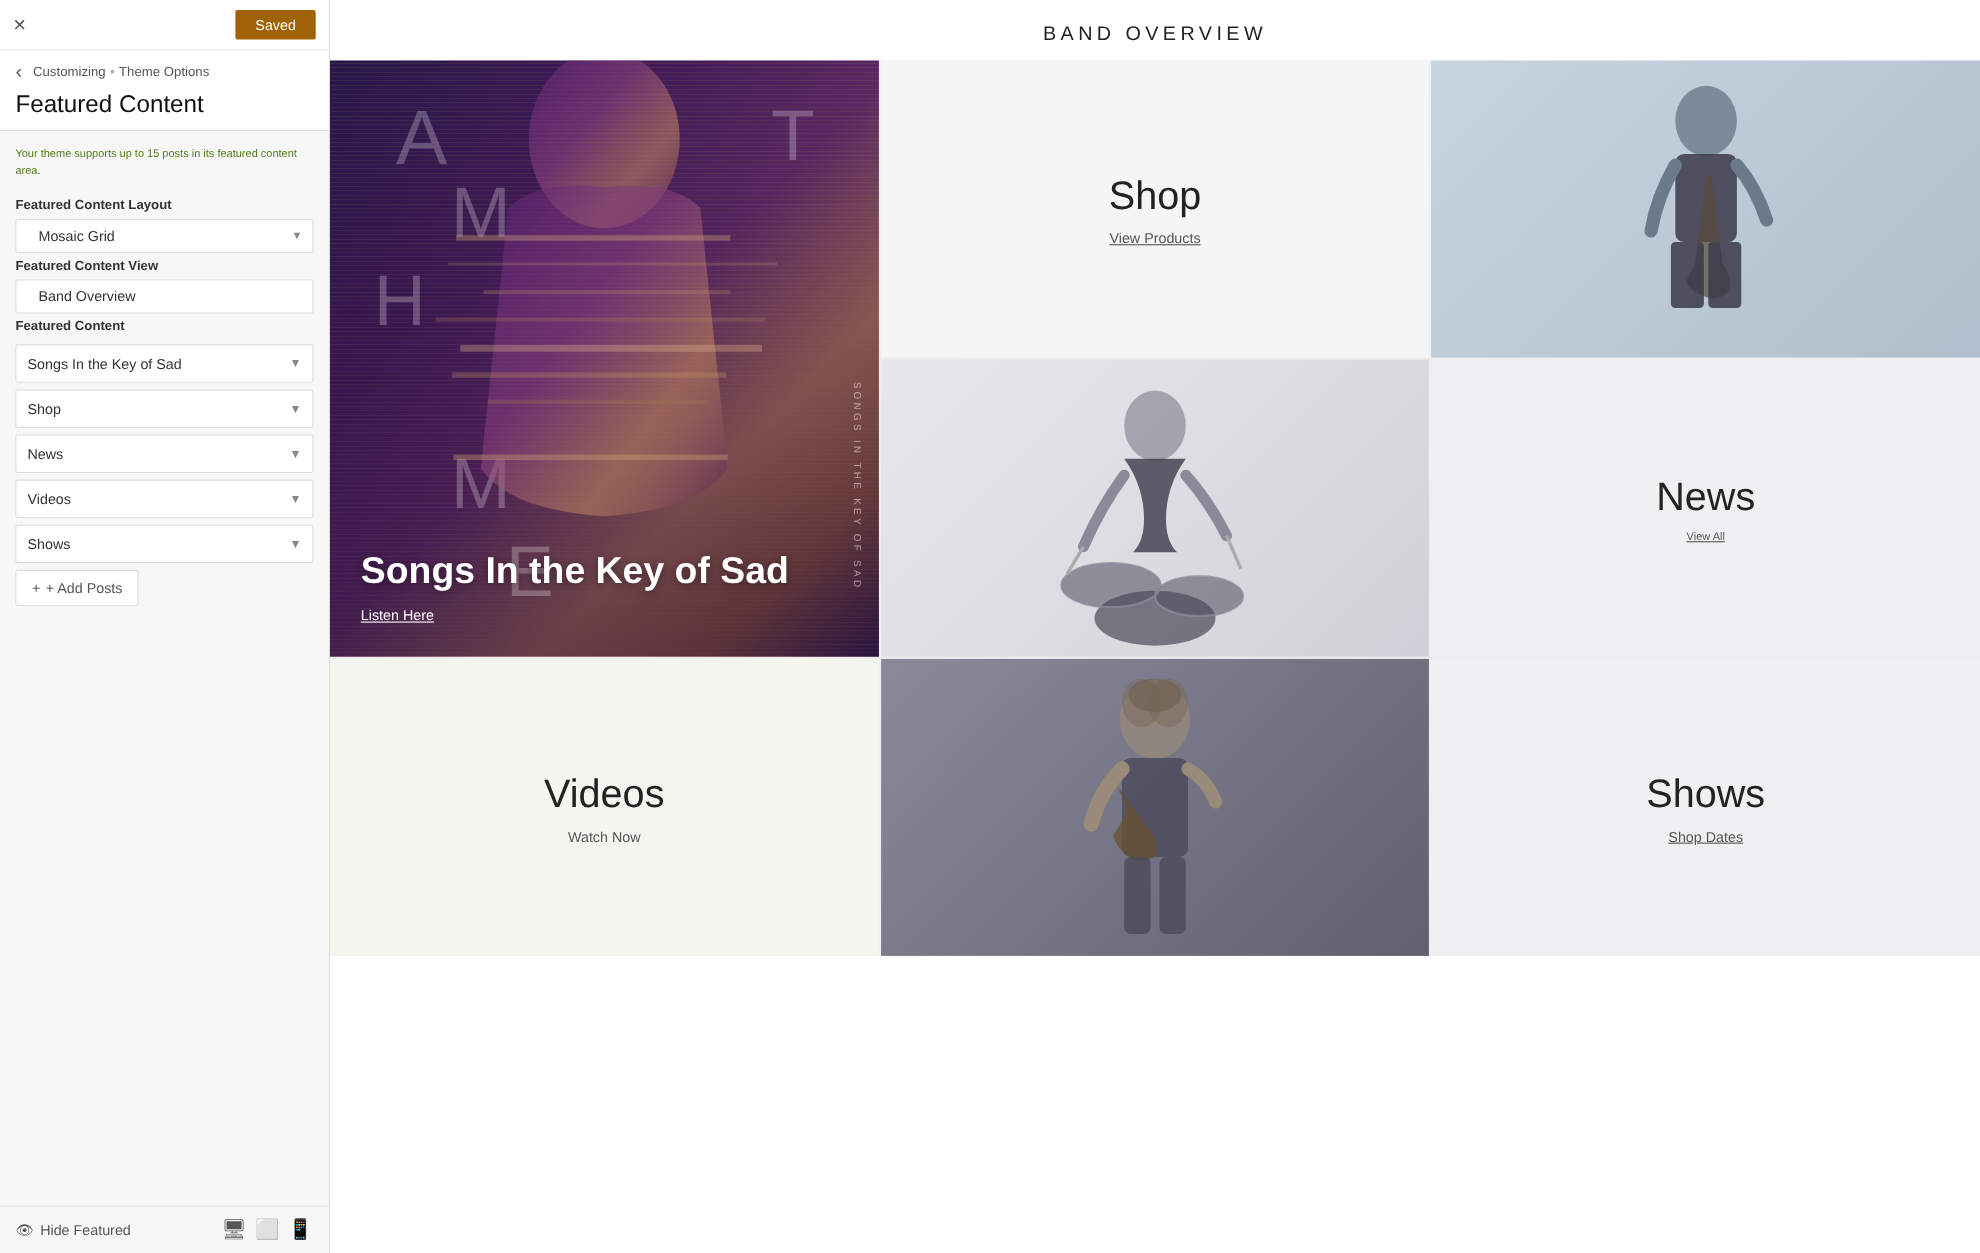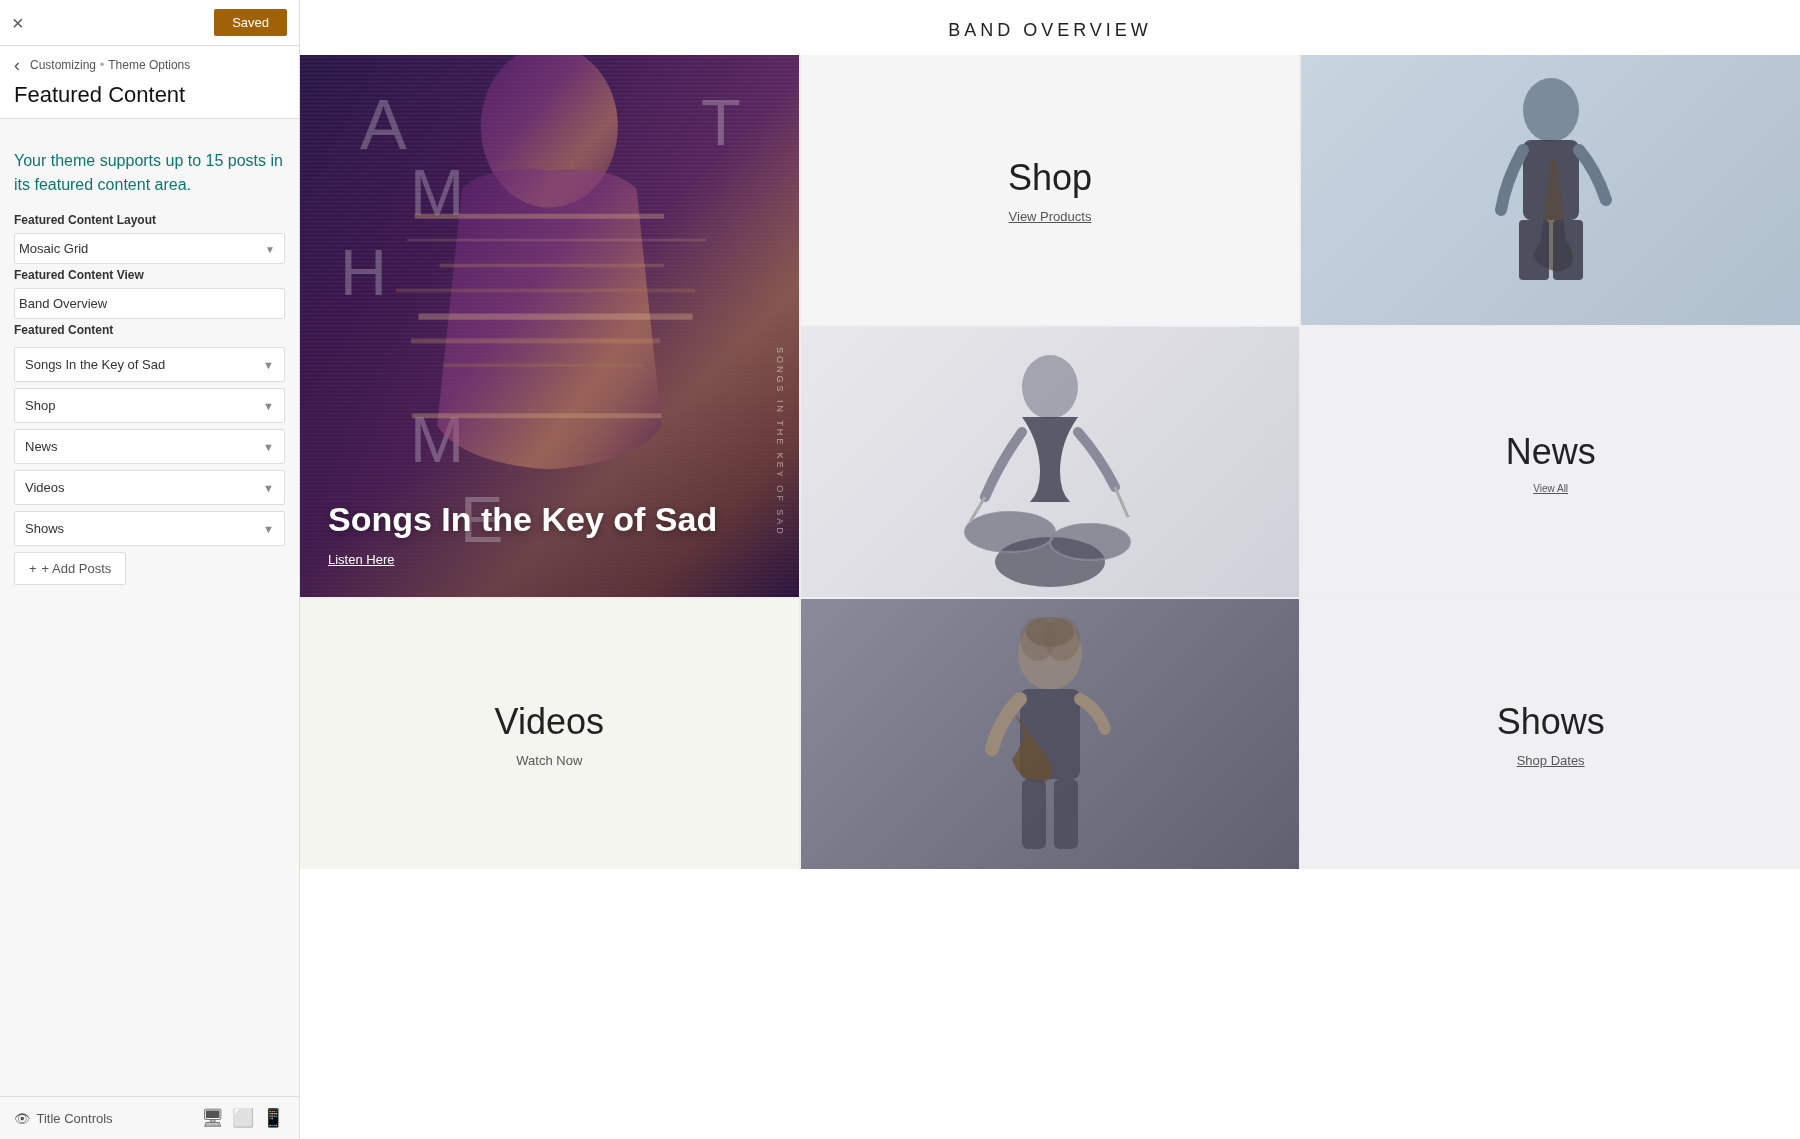--- a/index.html
+++ b/index.html
@@ -80,41 +80,40 @@
       padding: 4px 0 10px 0;
     }
 
     #sidebar-content {
       flex: 1;
       overflow-y: auto;
       padding: 14px;
     }
 
     .sidebar-description {
-      font-size: 16px;
-      color: #0f766e;
+      font-size: 10px;
+      color: #4d7c0f;
       margin-bottom: 16px;
       line-height: 1.5;
-      margin-top: 16px;
     }
 
     .field-group {
       margin-bottom: 4px;
     }
 
     .field-label {
       font-size: 12px;
       font-weight: 600;
       color: #333;
       margin-bottom: 6px;
     }
 
     .field-select, .field-input {
       width: 100%;
-      padding: 7px 4px;
+      padding: 7px 20px;
       border: 1px solid #ddd;
       background: #fff;
       font-size: 13px;
       color: #333;
       border-radius: 2px;
       appearance: none;
       -webkit-appearance: none;
     }
 
     .select-wrapper {
@@ -498,21 +497,21 @@
       <button class="add-posts-btn">
         <span>+</span>
         <span>+ Add Posts</span>
       </button>
     </div>
   </div>
 
   <div id="sidebar-footer">
     <button class="hide-controls-btn">
       <span>👁</span>
-      <span>Title Controls</span>
+      <span>Hide Featured</span>
     </button>
     <div class="device-icons">
       <button class="device-icon">🖥</button>
       <button class="device-icon">⬜</button>
       <button class="device-icon">📱</button>
     </div>
   </div>
 </div>
 
 <div id="preview">

